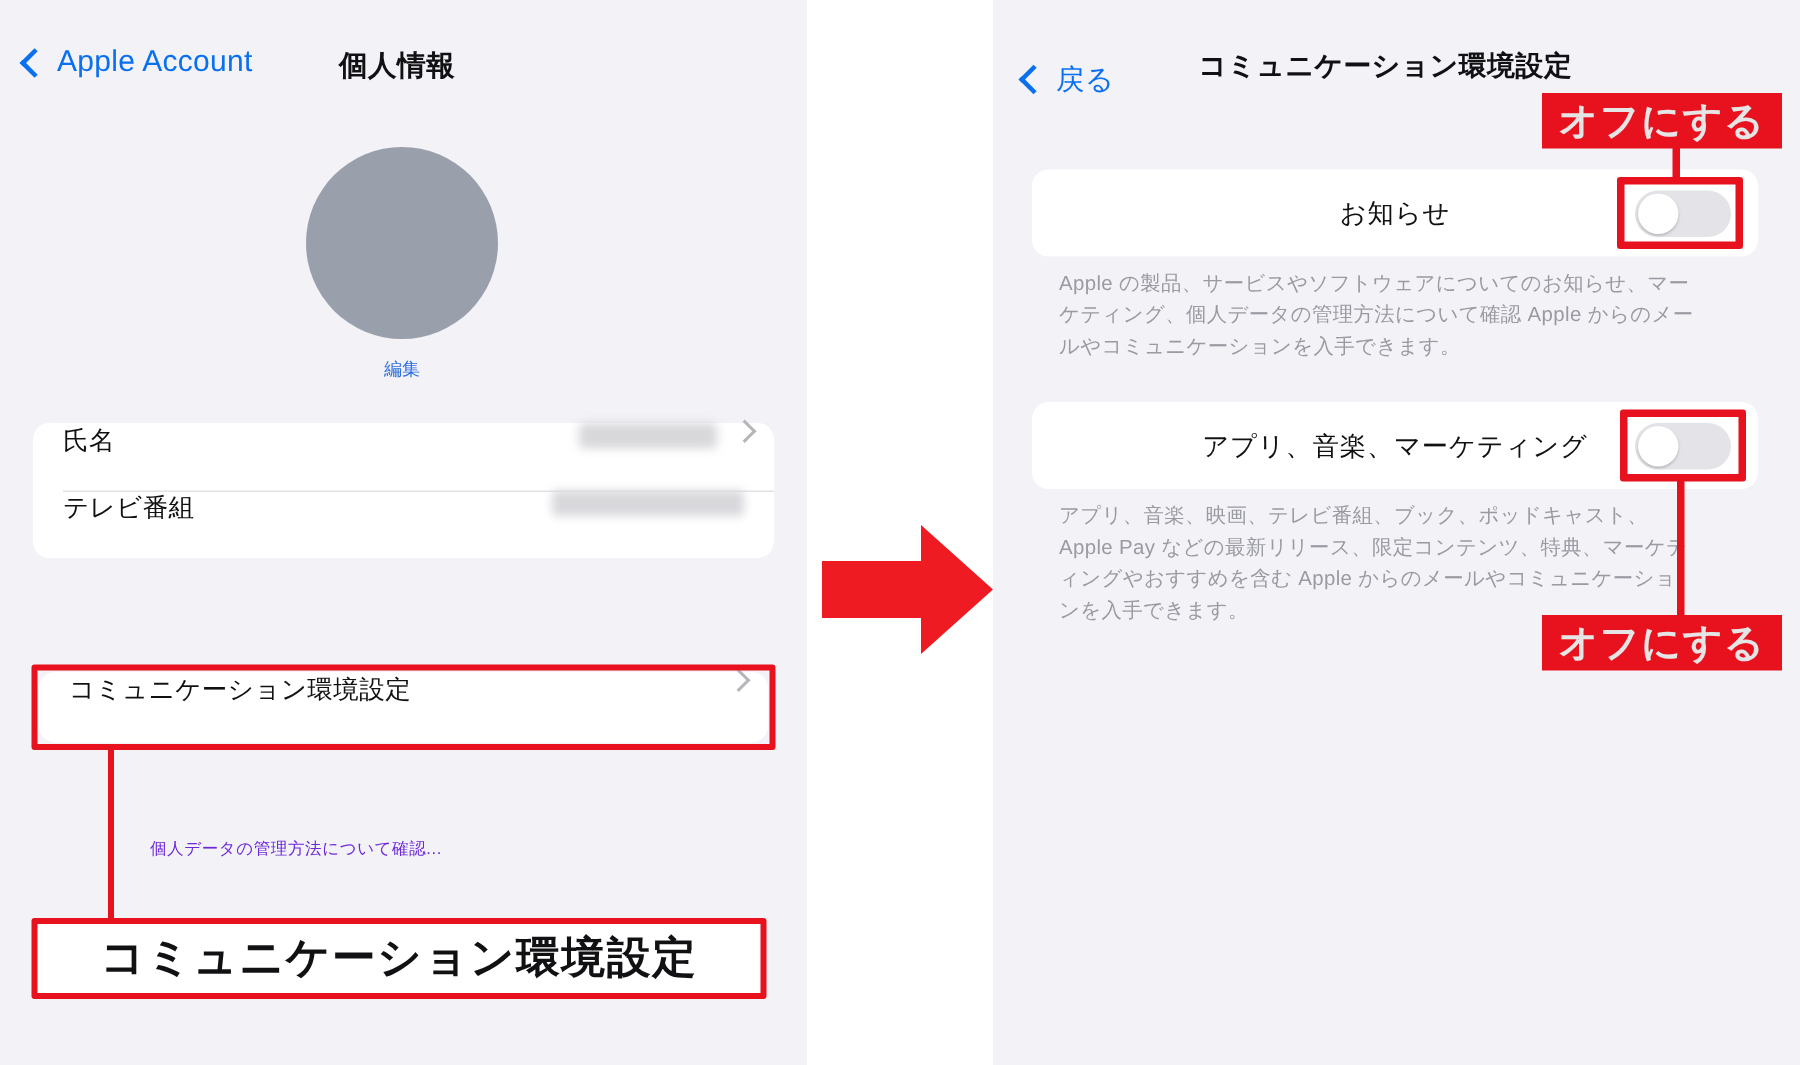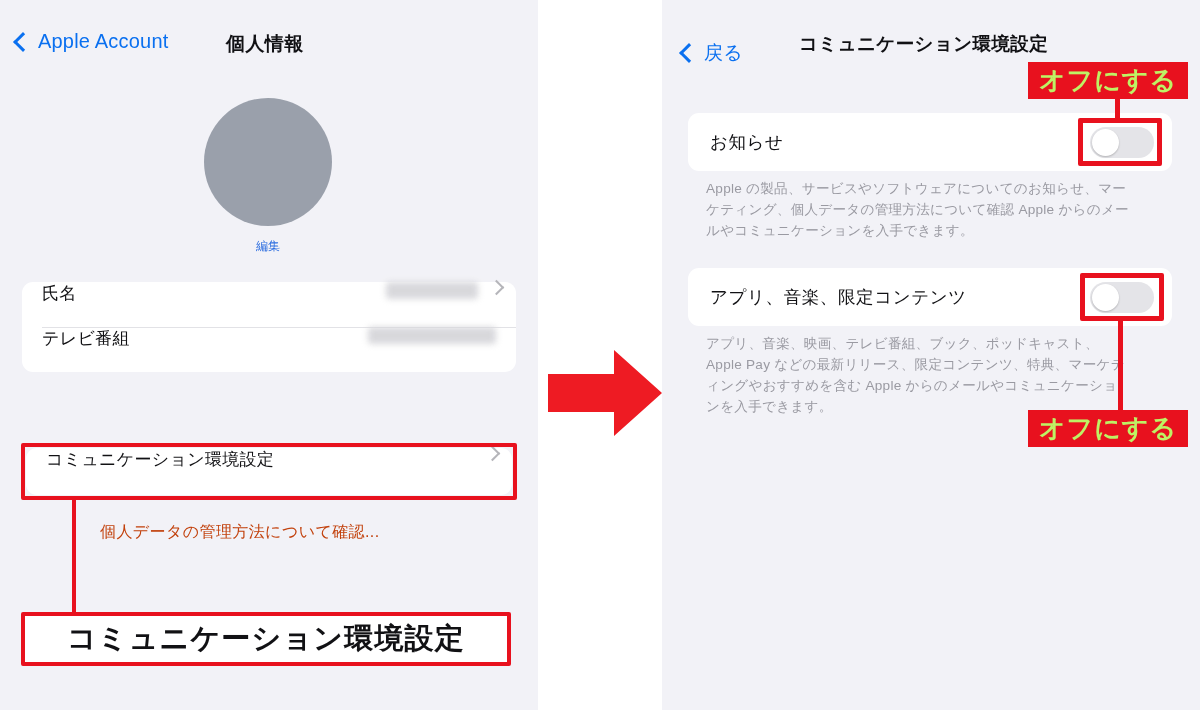--- a/index.html
+++ b/index.html
@@ -161,23 +161,23 @@
     background: #e8111e;
   }
   #line-comm-vert { left: 72px; top: 500px; width: 4px; height: 112px; }
   #line-badge-1   { left: 1115px; top: 98px;  width: 5px; height: 24px; }
   #line-badge-2   { left: 1118px; top: 318px; width: 5px; height: 92px; }
 
   
   #annot-blue {
     position: absolute;
     left: 100px;
-    top: 522px;
-    font-size: 16px;
-    color: #c2410c;
+    top: 558px;
+    font-size: 11px;
+    color: #6d28d9;
     letter-spacing: .4px;
   }
   #caption-text {
     position: absolute;
     left: 21px;
     top: 612px;
     width: 490px;
     height: 54px;
     display: flex;
     align-items: center;
@@ -185,40 +185,41 @@
     font-size: 29px;
     font-weight: bold;
     color: #111114;
     letter-spacing: 1.2px;
   }
 
   
   .badge {
     position: absolute;
     background: #e8111e;
-    color: #bef264;
+    color: #e5e5e5;
     font-weight: bold;
     display: flex;
     align-items: center;
     justify-content: center;
     letter-spacing: 1px;
   }
   #badge-1 { left: 1028px; top: 62px;  width: 160px; height: 37px; font-size: 26px; }
   #badge-2 { left: 1028px; top: 410px; width: 160px; height: 37px; font-size: 26px; }
 
   
   #card-notify  { left: 688px; top: 113px; width: 484px; height: 58px; }
   #card-apps    { left: 688px; top: 268px; width: 484px; height: 58px; }
   .toggle-row {
     position: relative;
     display: flex;
     align-items: center;
     height: 58px;
     padding: 0 22px 0 22px;
     box-sizing: border-box;
+    justify-content: center;
   }
   .toggle-label {
     font-size: 17.5px;
     color: #111114;
     letter-spacing: .6px;
   }
   .switch {
     position: absolute;
     right: 18px;
     top: 14px;
@@ -327,21 +328,21 @@
       <span class="toggle-label">お知らせ</span>
       <span class="switch">
         <span class="knob"></span>
       </span>
     </div>
   </div>
   <div class="desc" id="desc-notify">Apple の製品、サービスやソフトウェアについてのお知らせ、マーケティング、個人データの管理方法について確認 Apple からのメールやコミュニケーションを入手できます。</div>
 
   <div class="card" id="card-apps">
     <div class="toggle-row">
-      <span class="toggle-label">アプリ、音楽、限定コンテンツ</span>
+      <span class="toggle-label">アプリ、音楽、マーケティング</span>
       <span class="switch">
         <span class="knob"></span>
       </span>
     </div>
   </div>
   <div class="desc" id="desc-apps">アプリ、音楽、映画、テレビ番組、ブック、ポッドキャスト、Apple Pay などの最新リリース、限定コンテンツ、特典、マーケティングやおすすめを含む Apple からのメールやコミュニケーションを入手できます。</div>
 
   <div class="redline" id="line-badge-1"></div>
   <div class="badge" id="badge-1">オフにする</div>
   <div class="redbox" id="redbox-toggle-1"></div>

